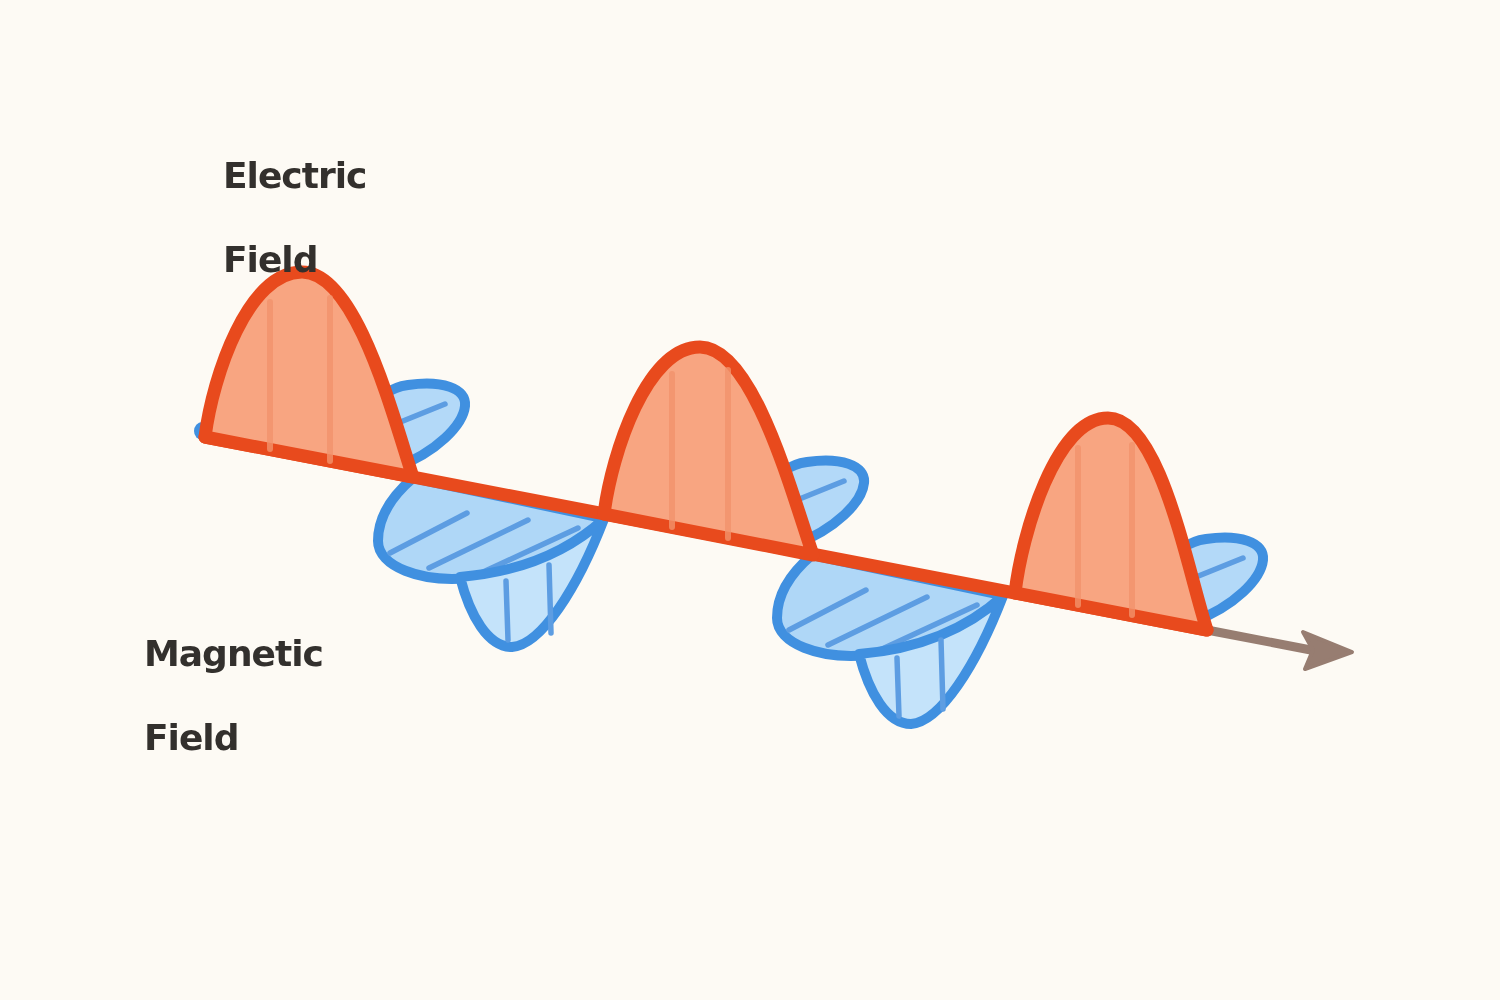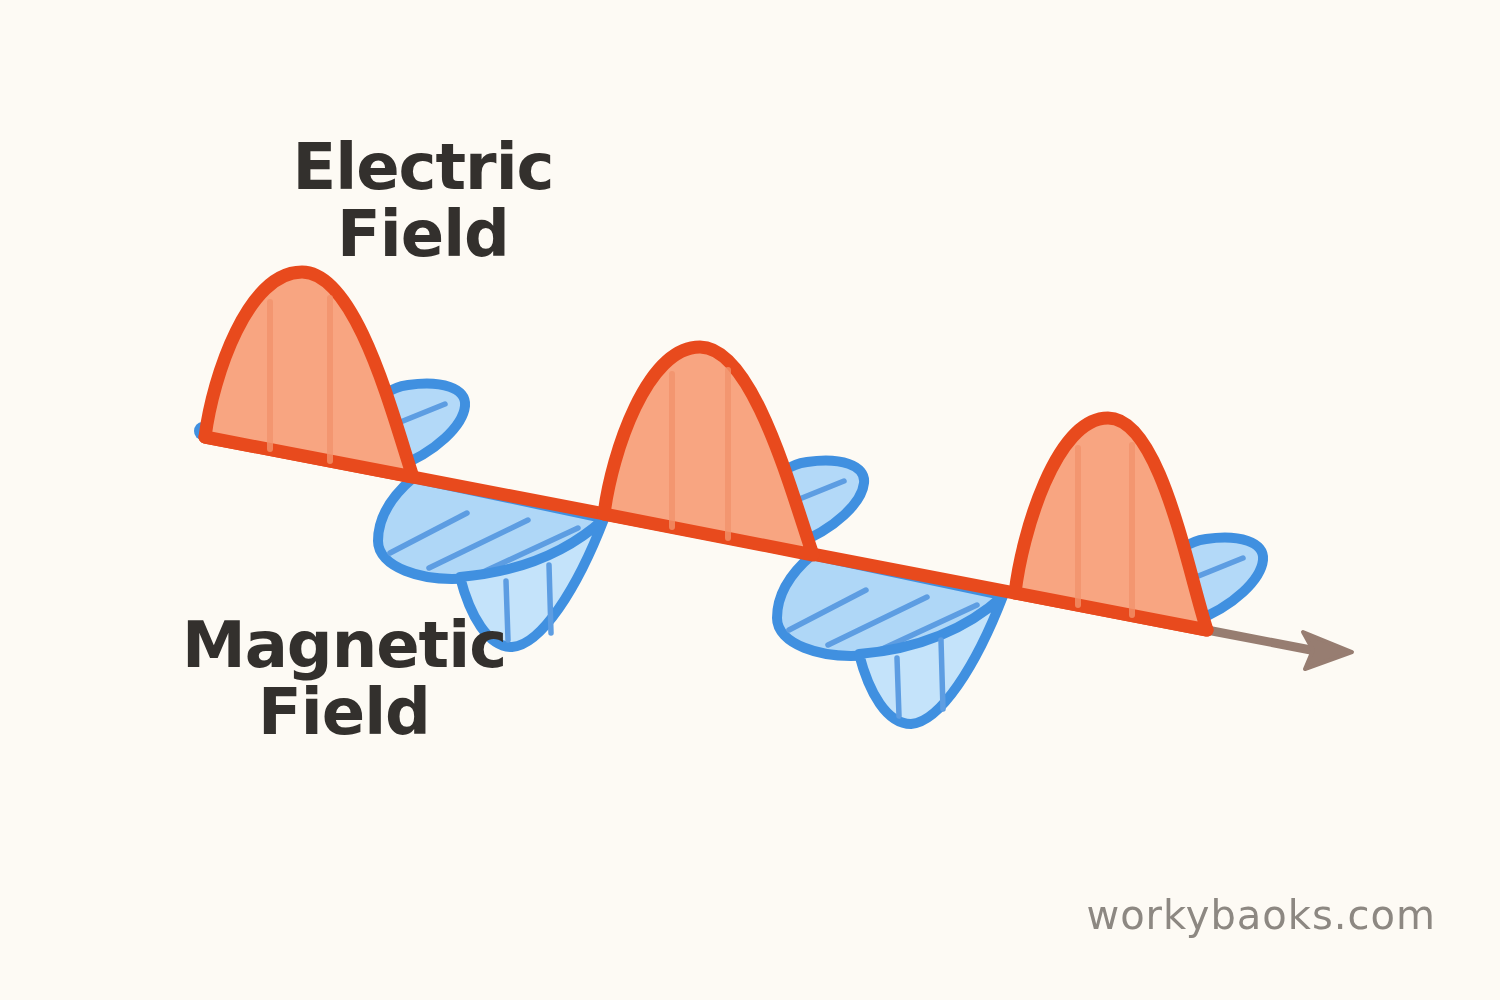--- a/index.html
+++ b/index.html
@@ -11,26 +11,26 @@
     background: #fdfaf4;
     overflow: hidden;
     font-family: "DejaVu Sans", sans-serif;
   }
   svg.wave { position: absolute; left: 0; top: 0; }
   .field-label {
     position: absolute;
     width: 400px;
     font-family: "DejaVu Sans", sans-serif;
     font-weight: 700;
-    font-size: 64px;
-    line-height: 67px;
+    font-size: 36px;
+    line-height: 84px;
     letter-spacing: -1px;
     color: #33302d;
     white-space: pre-line;
-    text-align: center;
+    text-align: left;
   }
   .label-electric { left: 223px; top: 134px; }
   .label-magnetic { left: 144px; top: 612px; }
   .watermark {
     position: absolute;
     right: 64px;
     top: 892px;
     font-family: "DejaVu Sans", sans-serif;
     font-weight: 400;
     font-size: 40px;
@@ -90,14 +90,13 @@
       <path d="M 1078 448 L 1078 605 M 1132 445 L 1132 615" fill="none" stroke="#f1926c" stroke-width="6" opacity="0.8"></path>
     </g>
   </svg>
 
   <div class="field-label label-electric">Electric
 Field</div>
 
   <div class="field-label label-magnetic">Magnetic
 Field</div>
 
-  <div class="watermark">workybaoks.com</div>
 </div>
 
 </body></html>

